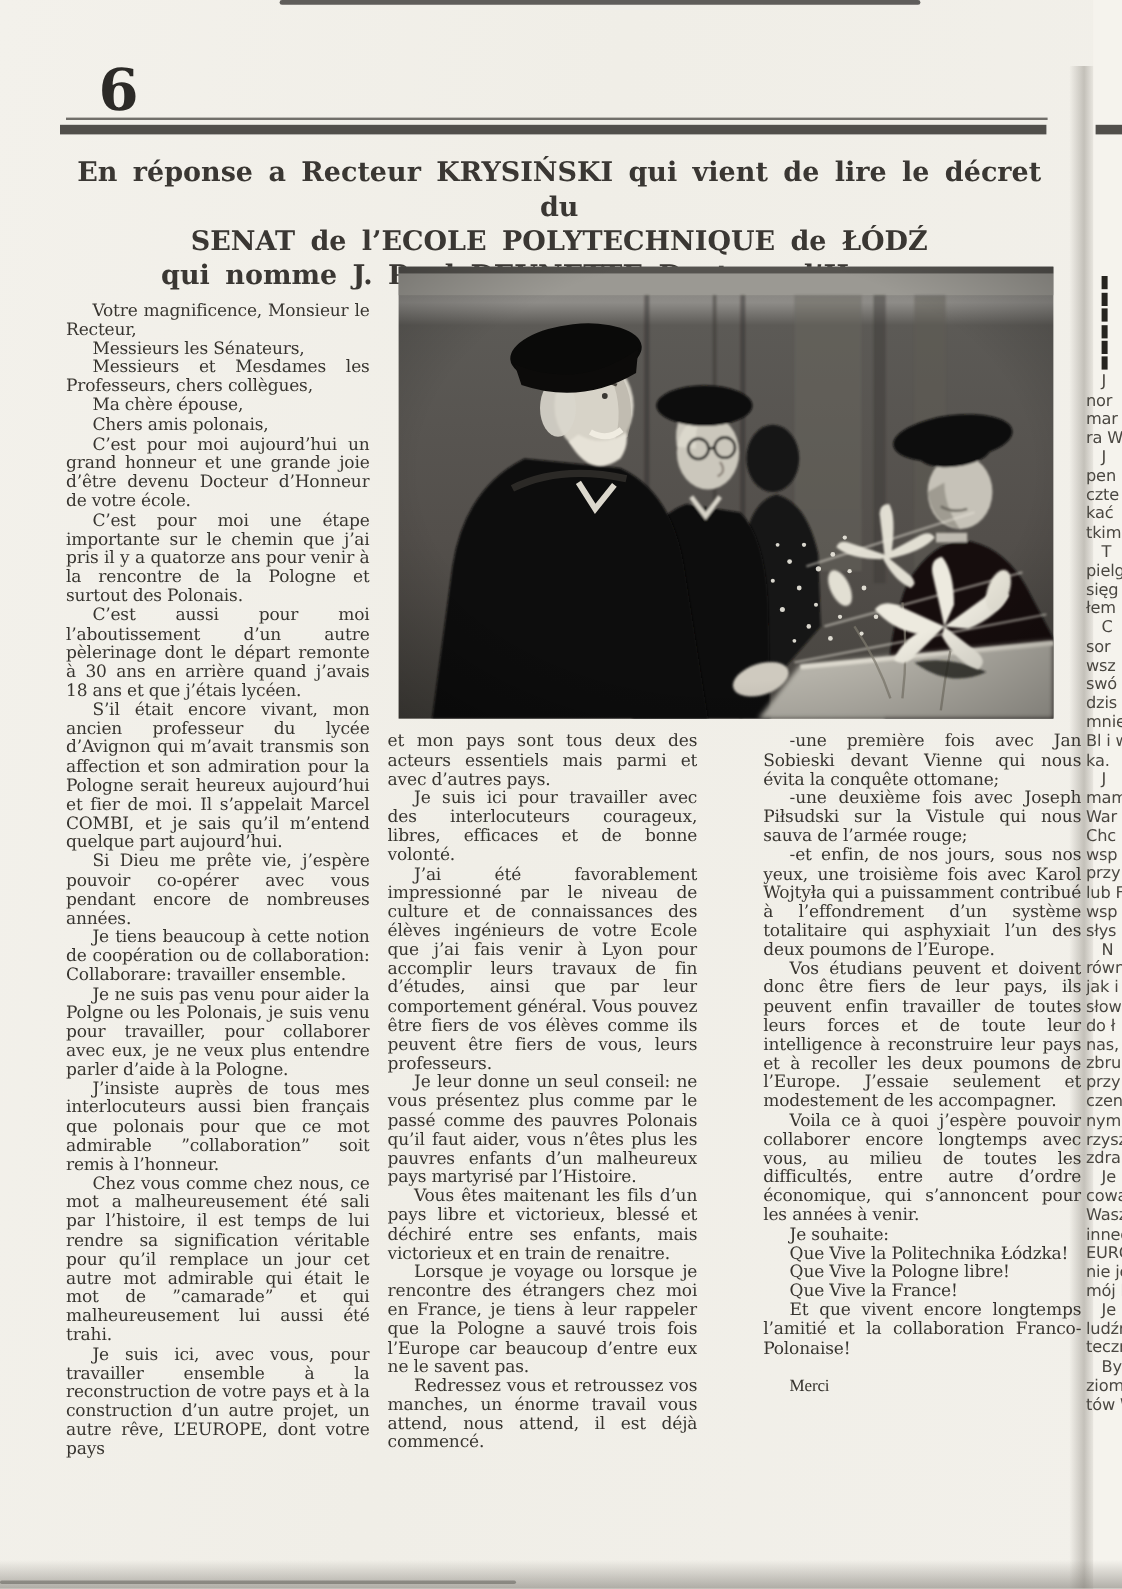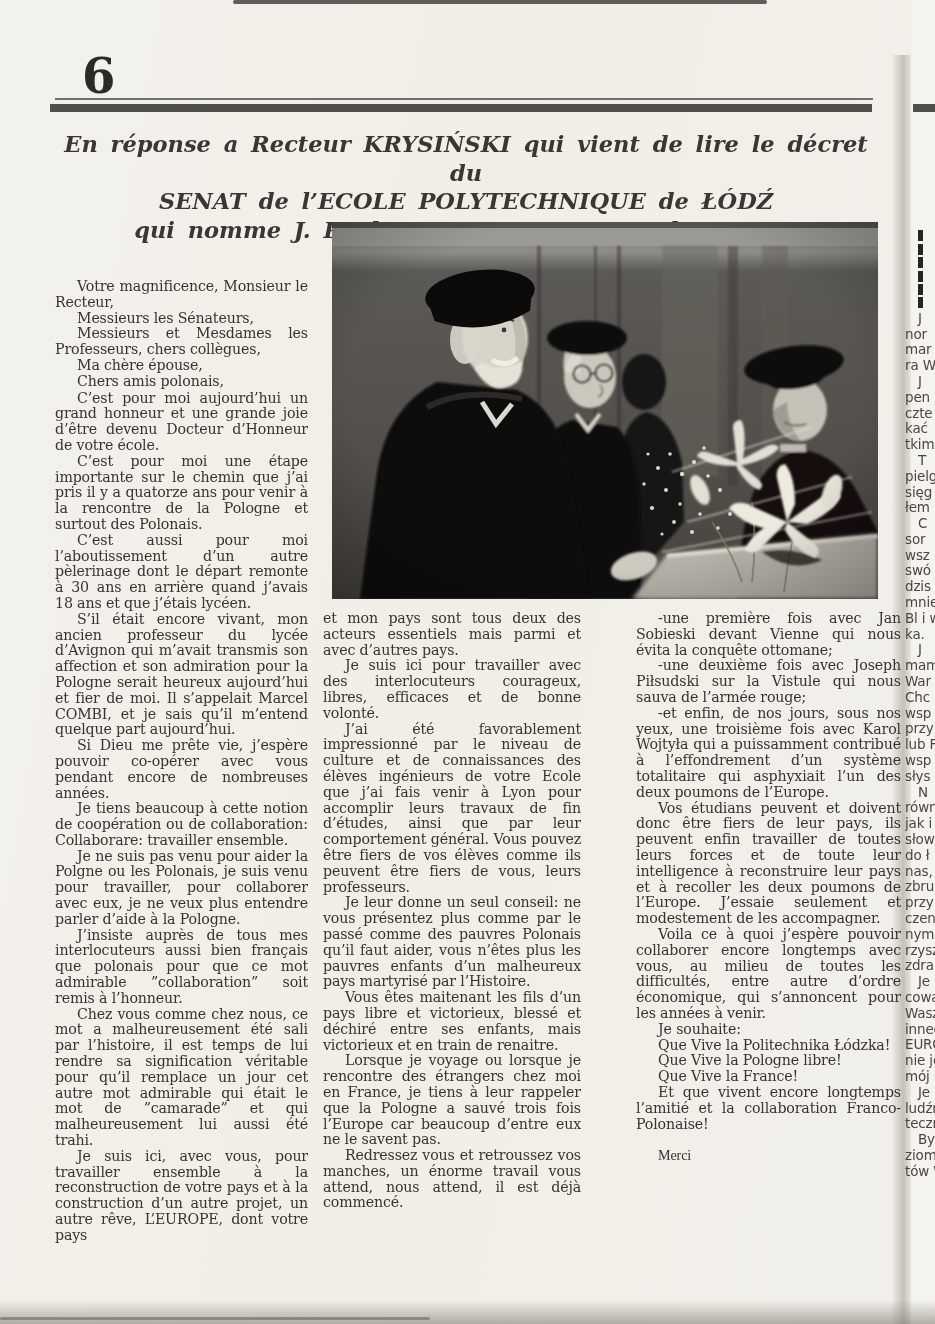--- a/index.html
+++ b/index.html
@@ -16,32 +16,32 @@
   .bottom-shadow{position:absolute;left:0;top:1300px;width:935px;height:24px;
     background:linear-gradient(to bottom,rgba(140,137,129,0),rgba(120,117,110,.55));}
   .bottom-scan-line{position:absolute;left:0;top:1317px;width:430px;height:3px;background:rgba(88,86,80,.5);border-radius:2px;}
   
   .page-number{position:absolute;left:82px;top:52px;font-size:48px;font-weight:bold;line-height:1;color:#2c2a27;}
   .rule-thin{position:absolute;left:55px;top:98px;width:818px;height:2px;background:#716f6a;}
   .rule-thick{position:absolute;left:50px;top:104px;width:822px;height:8px;background:#514f4b;}
   .rule-thick-right{position:absolute;left:913px;top:104px;width:22px;height:8px;background:#514f4b;}
   
   .headline{position:absolute;left:55px;top:130px;width:822px;text-align:center;
-    font-style:italic;font-weight:bold;font-size:22.5px;line-height:28.5px;color:#3a3733;word-spacing:5px;}
+    font-weight:bold;font-size:22.5px;line-height:28.5px;color:#3a3733;word-spacing:5px;}
   
   .photo{position:absolute;left:332px;top:222px;width:546px;height:377px;}
   .photo svg{display:block;width:100%;height:100%;}
   
   .body-col{position:absolute;font-size:14.2px;line-height:15.8px;text-align:justify;
     letter-spacing:-0.15px;color:#37342f;overflow:hidden;}
   .body-col p{margin:0;}
   .body-col .ind{text-indent:1.55em;}
   .body-col .gap-after{margin-bottom:1px;}
   .body-col .merci{margin-top:16px;font-family:Liberation Serif, serif;}
-  #col1{left:55px;top:279px;width:253px;height:988px;}
+  #col1{left:55px;top:252px;width:253px;height:988px;}
   #col2{left:323px;top:611px;width:258px;height:650px;}
   #col3{left:636px;top:611px;width:265px;height:665px;}
   
   #frag{left:905px;top:228px;width:30px;height:1050px;text-align:left;font-family:"DejaVu Sans",sans-serif;
     font-size:13.5px;line-height:15.8px;color:#4a4741;}
   #frag p{white-space:nowrap;overflow:hidden;}
   #frag .ind{text-indent:0;padding-left:13px;}
   #frag .bar{width:5px;height:11px;background:#26241f;margin:2.4px 0 2.4px 13px;padding:0;}
 </style>
 </head>

